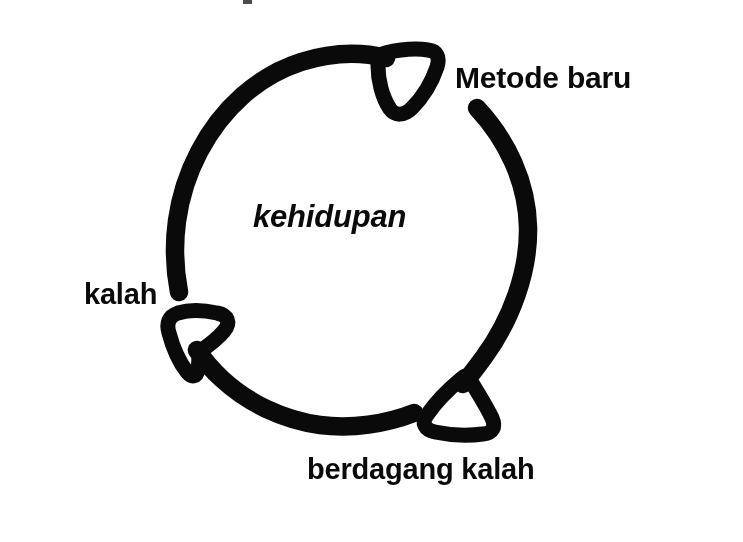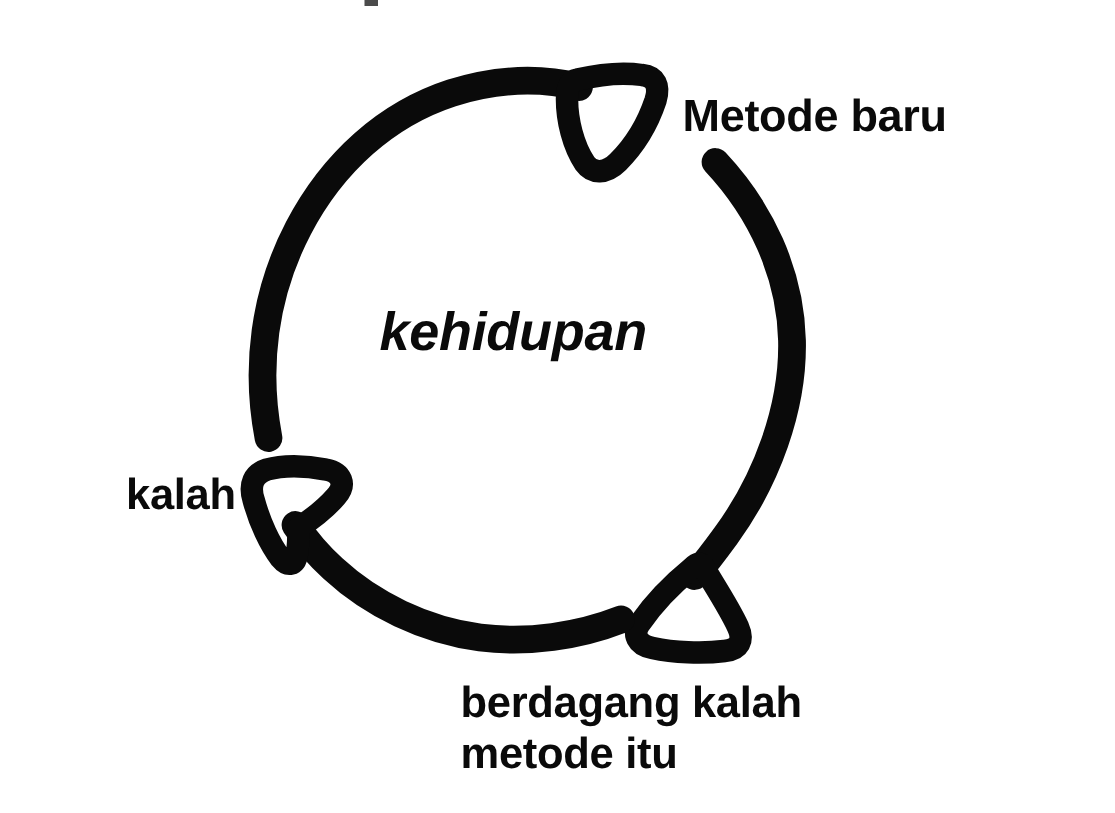--- a/index.html
+++ b/index.html
@@ -47,26 +47,25 @@
   }
   #label-berdagang {
     left: 307px;
     top: 452px;
     font-size: 29px;
   }
   #label-kalah {
     left: 84px;
     top: 277px;
     font-size: 29px;
-    margin-top: 36px;
   }
   #label-center {
     left: 253px;
     top: 198px;
-    font-size: 36px;
+    font-size: 31px;
     font-style: italic;
     line-height: 1.25;
   }
   .label-line {
     display: block;
   }
 </style>
 </head>
 <body>
 
@@ -119,19 +118,19 @@
                C 192 378, 197 377, 198 369
                C 199 363, 199 357, 199 352 Z" fill="none" stroke="#0a0a0a" stroke-width="15" stroke-linejoin="round" stroke-linecap="round"></path>
     </g>
 
     <rect x="243" y="0" width="9" height="4" fill="#2b2b2b" opacity="0.85"></rect>
 
   </svg>
 
   <div class="label" id="label-metode-baru">Metode baru</div>
 
-  <div class="label" id="label-berdagang"><span class="label-line">berdagang kalah</span><span class="label-line">metode itu</span></div>
+  <div class="label" id="label-berdagang"><span class="label-line">berdagang kalah</span></div>
 
   <div class="label" id="label-kalah">kalah</div>
 
   <div class="label" id="label-center"><span class="label-line">kehidupan</span></div>
 
 </div>
 
 </body></html>

